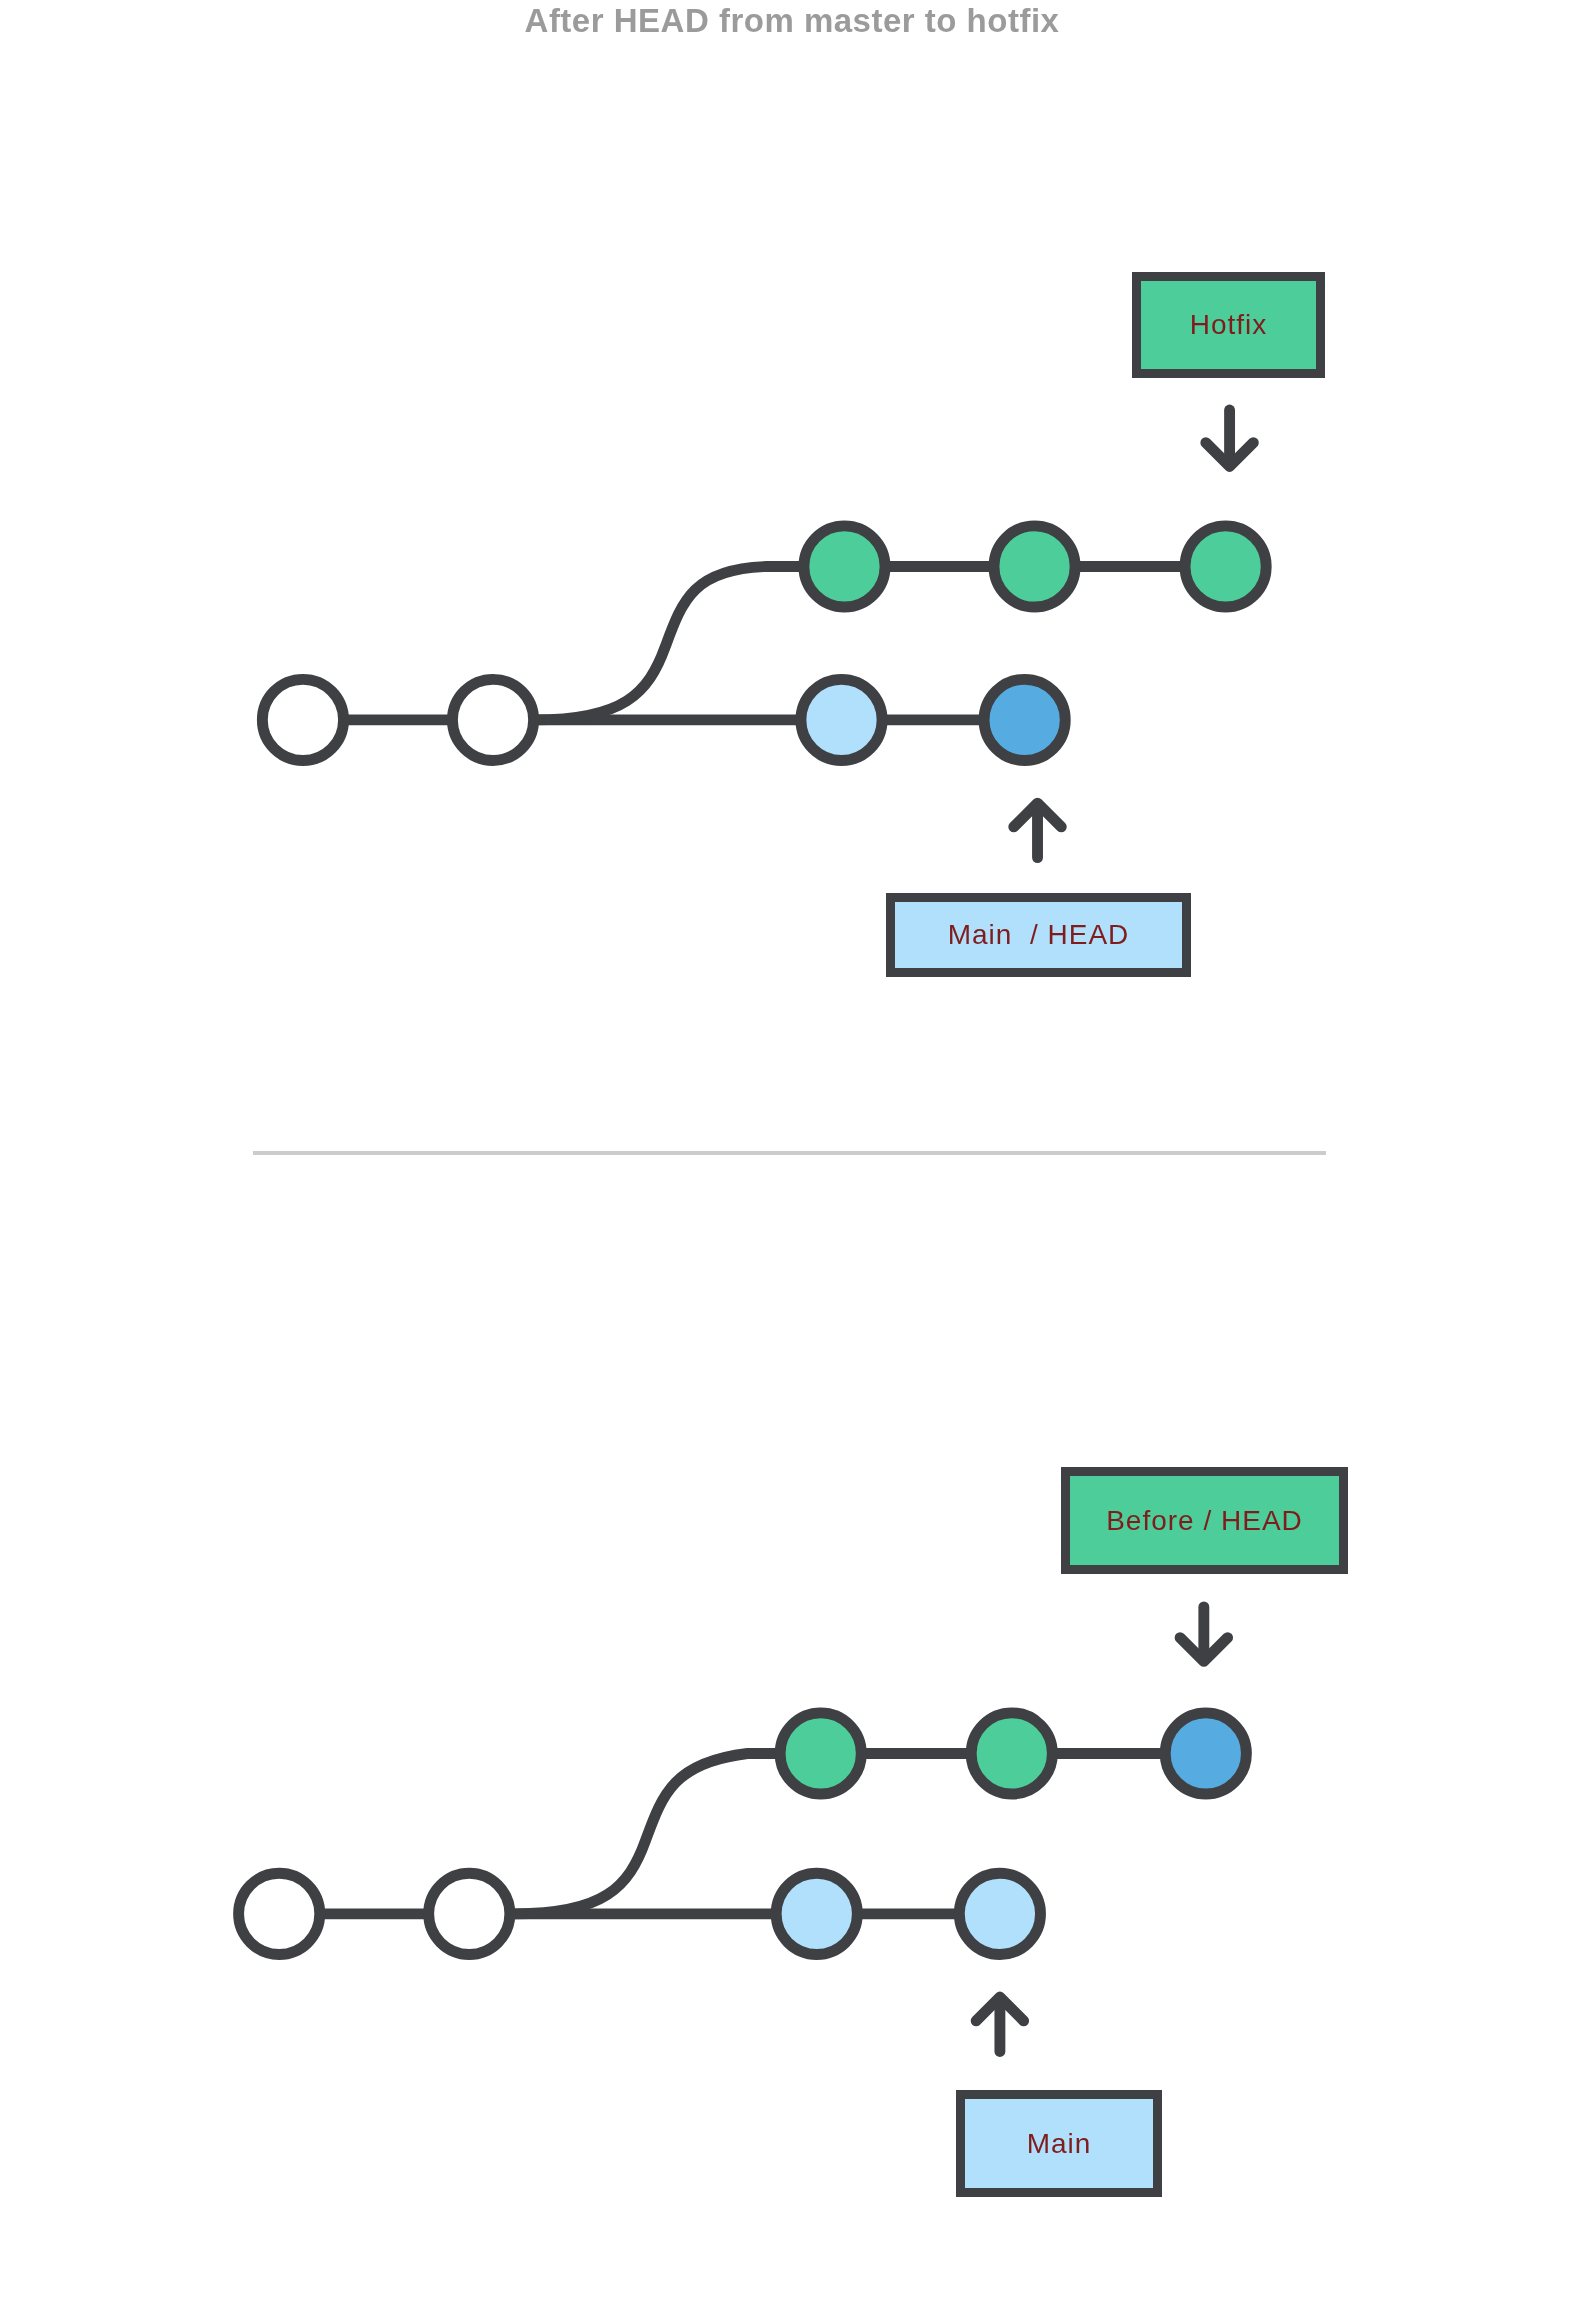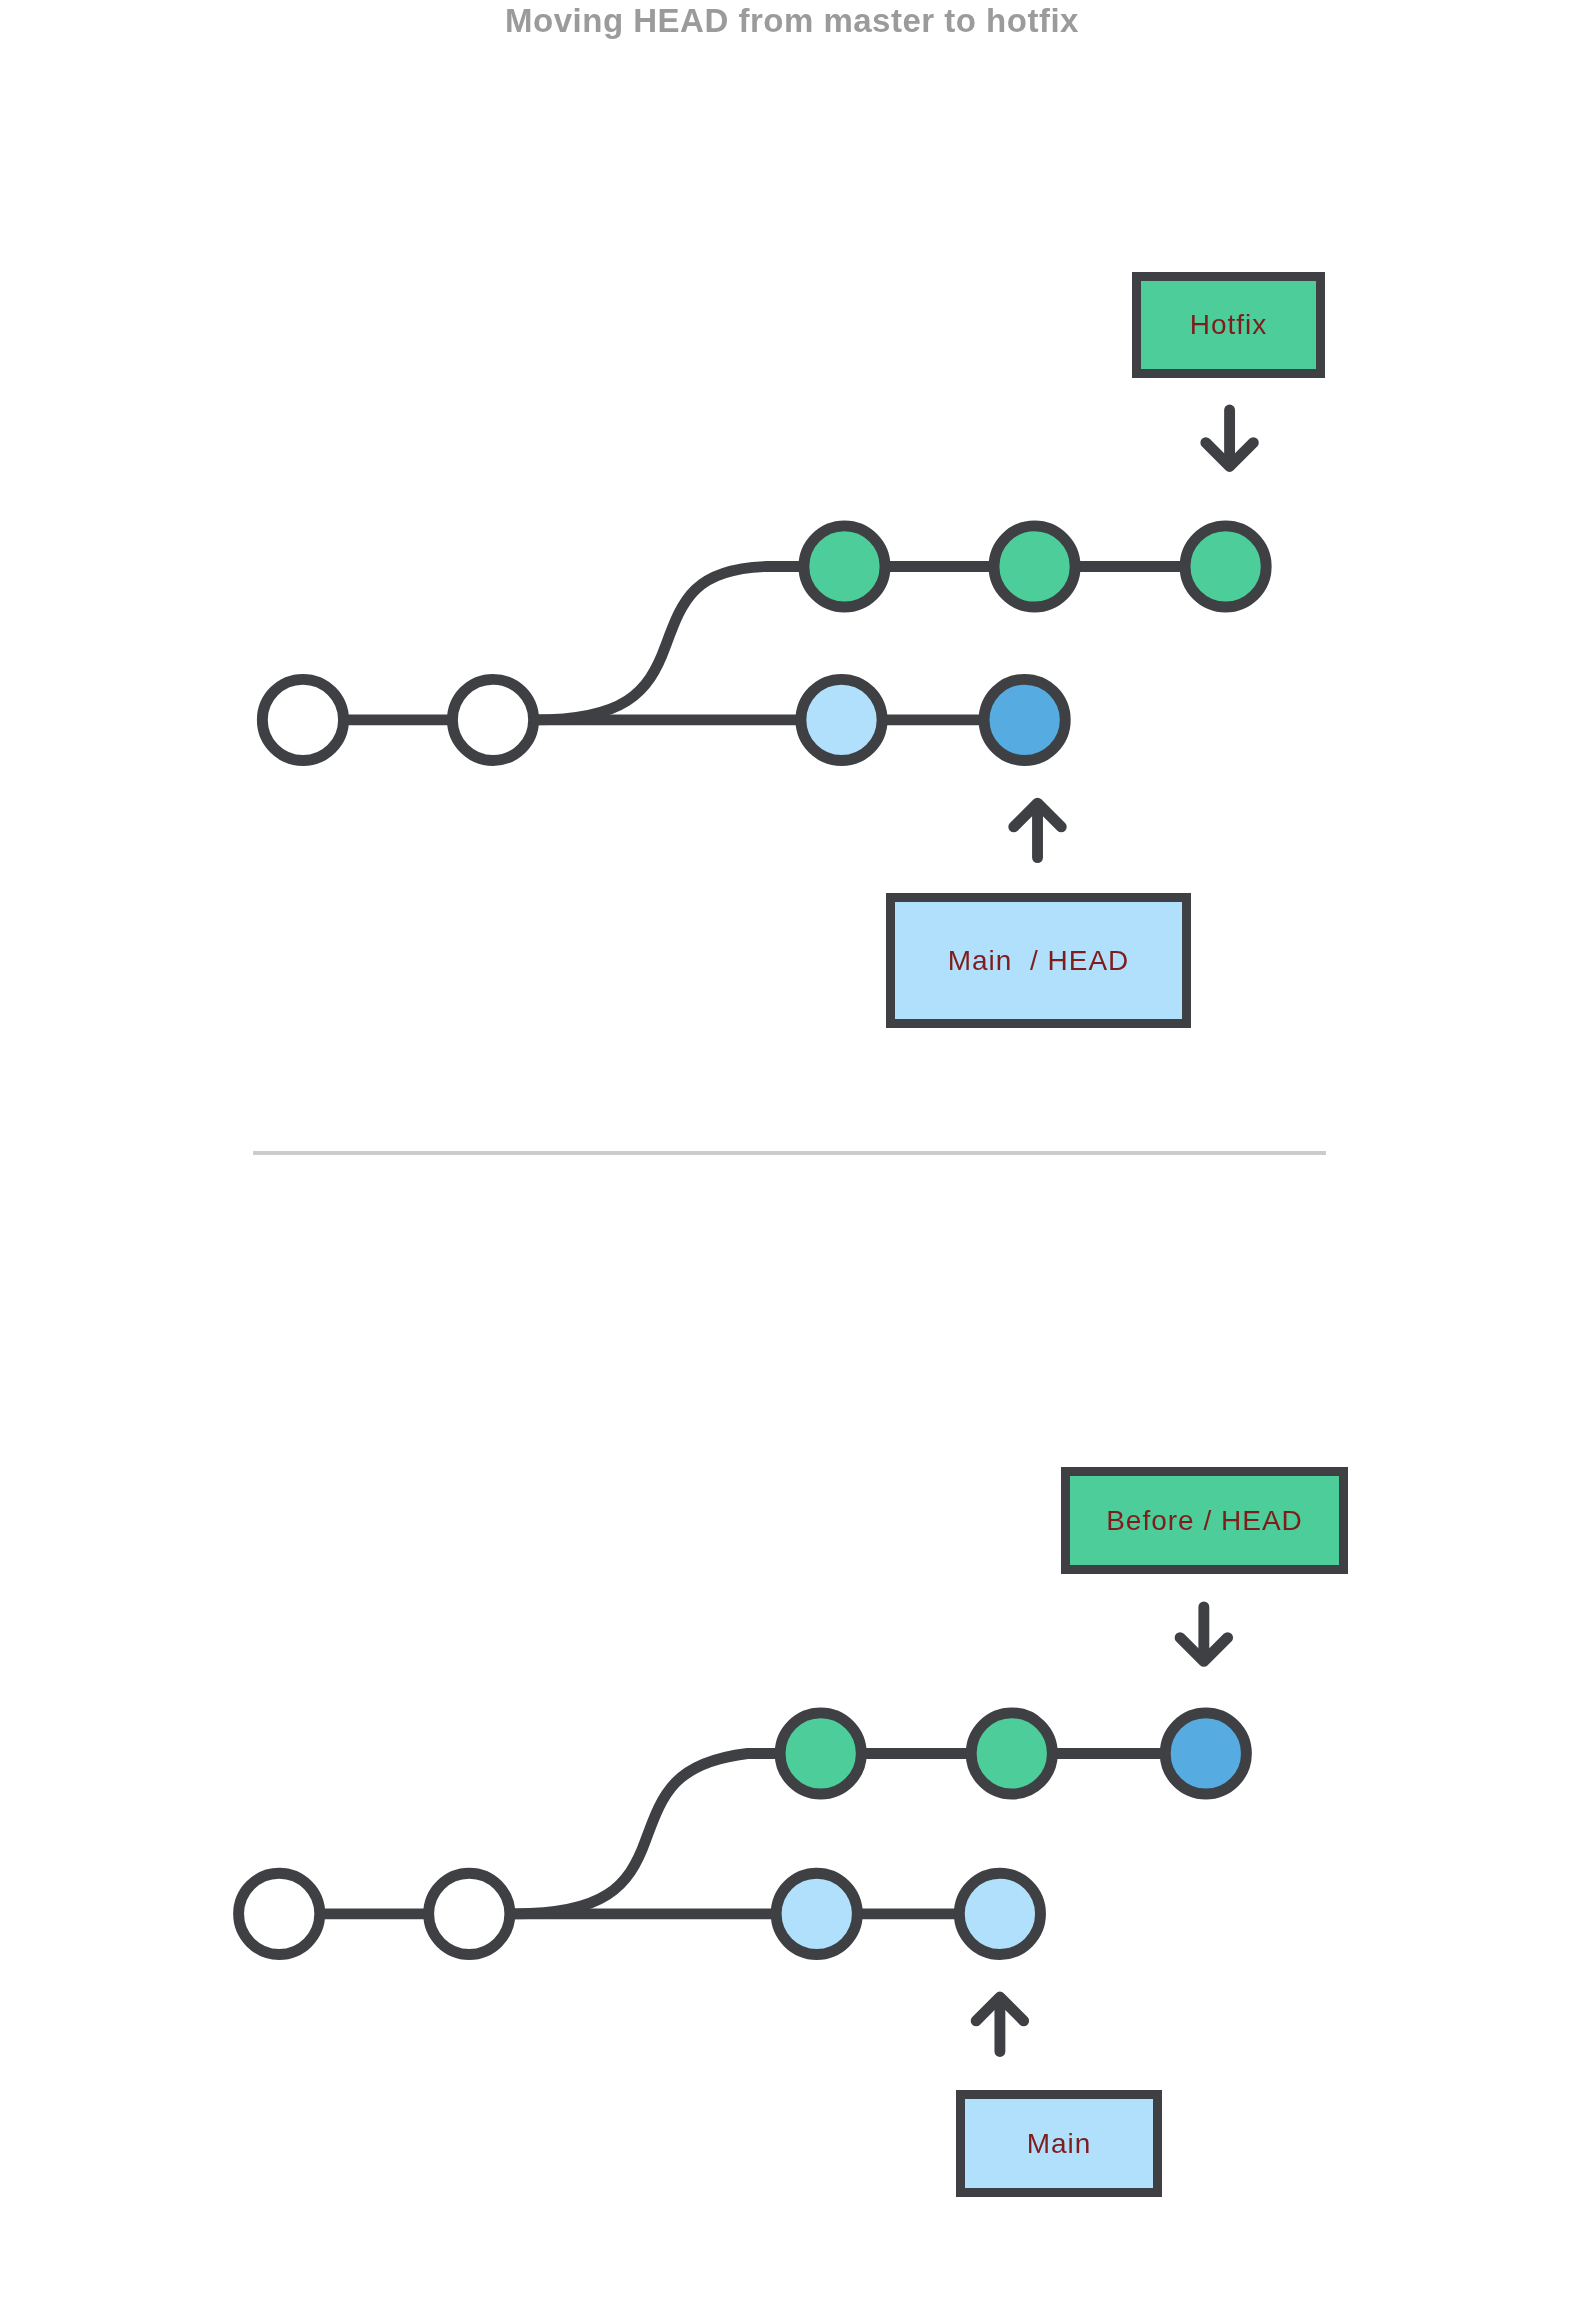--- a/index.html
+++ b/index.html
@@ -31,21 +31,21 @@
     box-sizing:border-box;
     border:9px solid #3e4043;
     display:flex; align-items:center; justify-content:center;
     font-size:28px; font-weight:normal; color:#7f1d1d;
     letter-spacing:1px;
     white-space:pre;
   }
   .box-green { background:#4ccd99; }
   .box-lightblue { background:#b0e0fb; }
   .box-hotfix-before { left:1132px; top:272px;  width:193px; height:106px; }
-  .box-head-before   { left:886px;  top:893px;  width:305px; height:135px; }
+  .box-head-before   { left:886px;  top:893px;  width:305px; height:84px; }
   .box-hotfix-after  { left:1061px; top:1467px; width:287px; height:107px; }
   .box-head-after    { left:956px;  top:2090px; width:206px; height:107px; }
   .divider {
     position:absolute; left:253px; top:1151px;
     width:1073px; height:4px; background:#cccccc;
   }
   svg.graph {
     position:absolute; left:0; top:0;
   }
   svg.graph path {
@@ -54,21 +54,21 @@
     stroke-width:11;
     stroke-linecap:round;
     stroke-linejoin:round;
   }
 </style>
 </head>
 <body>
 
 <div class="page">
 
-  <div class="diagram-title">Moving HEAD from master to hotfix</div>
+  <div class="diagram-title">After HEAD from master to hotfix</div>
 
 
 
   <svg class="graph" width="1584" height="2314" viewBox="0 0 1600 2337">
 
     <g>
       <path d="M 306 727 L 1035 727"></path>
     </g>
     <g>
       <path d="M 540 727 C 630 727 655 700 672 653 C 689 607 700 574 775 572 L 1238 572"></path>

